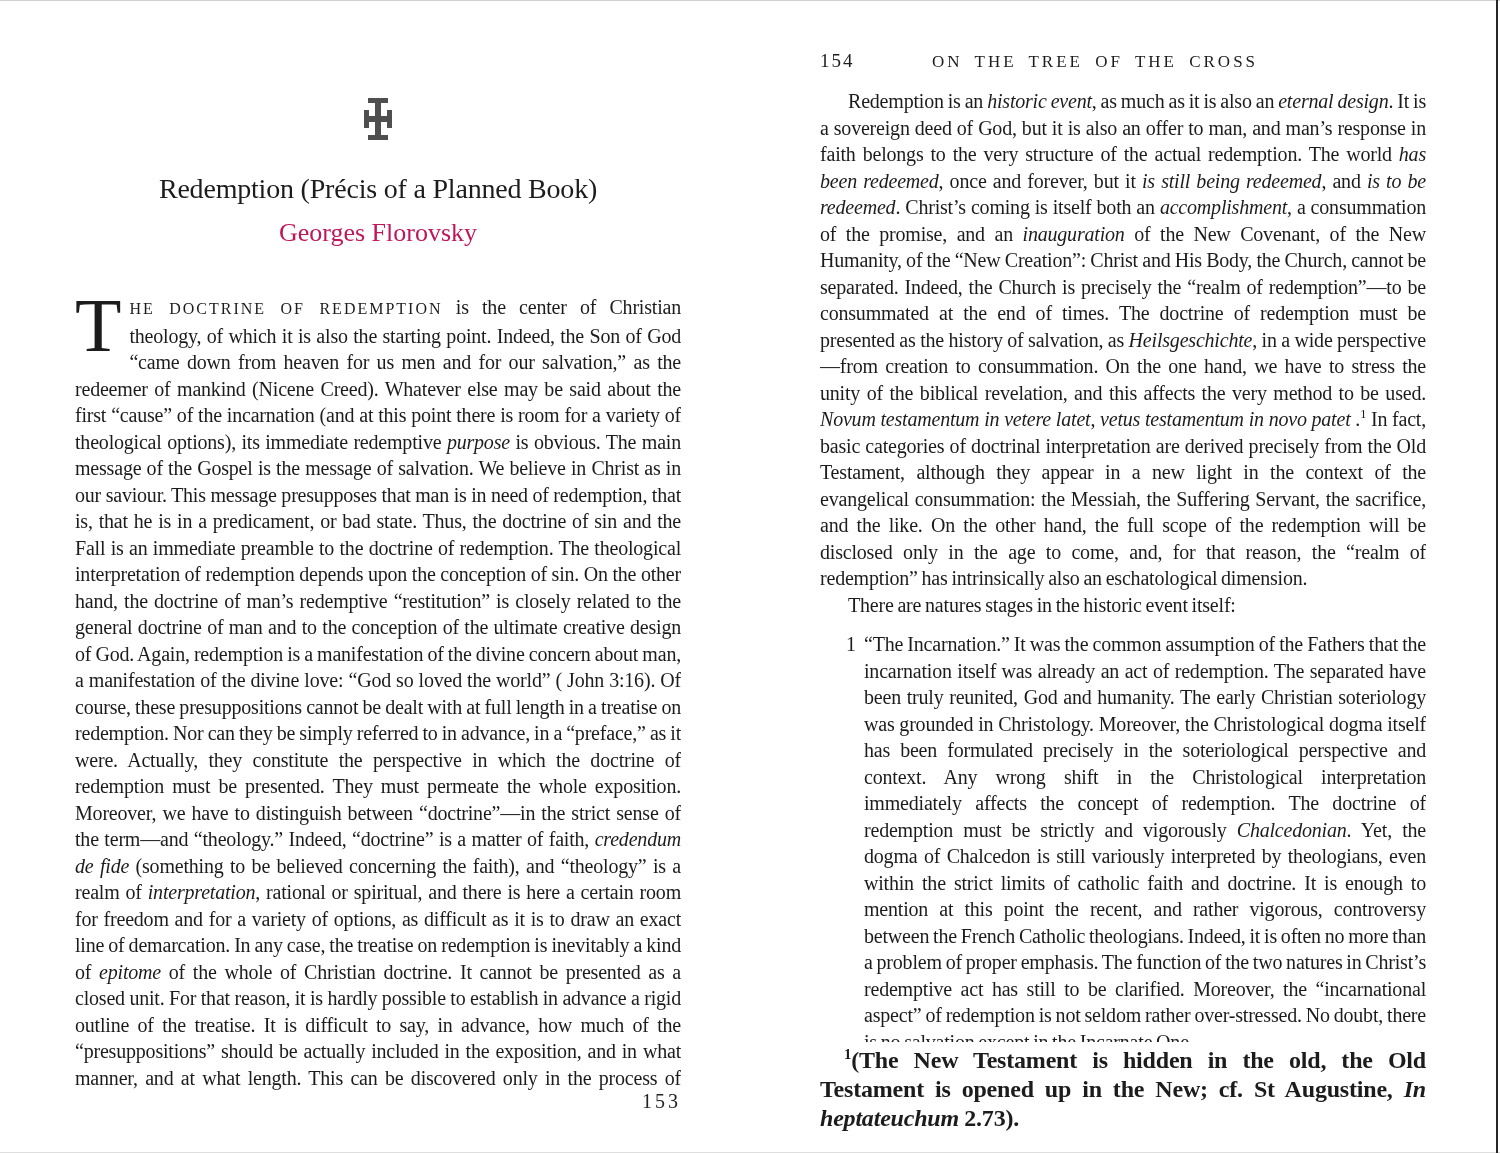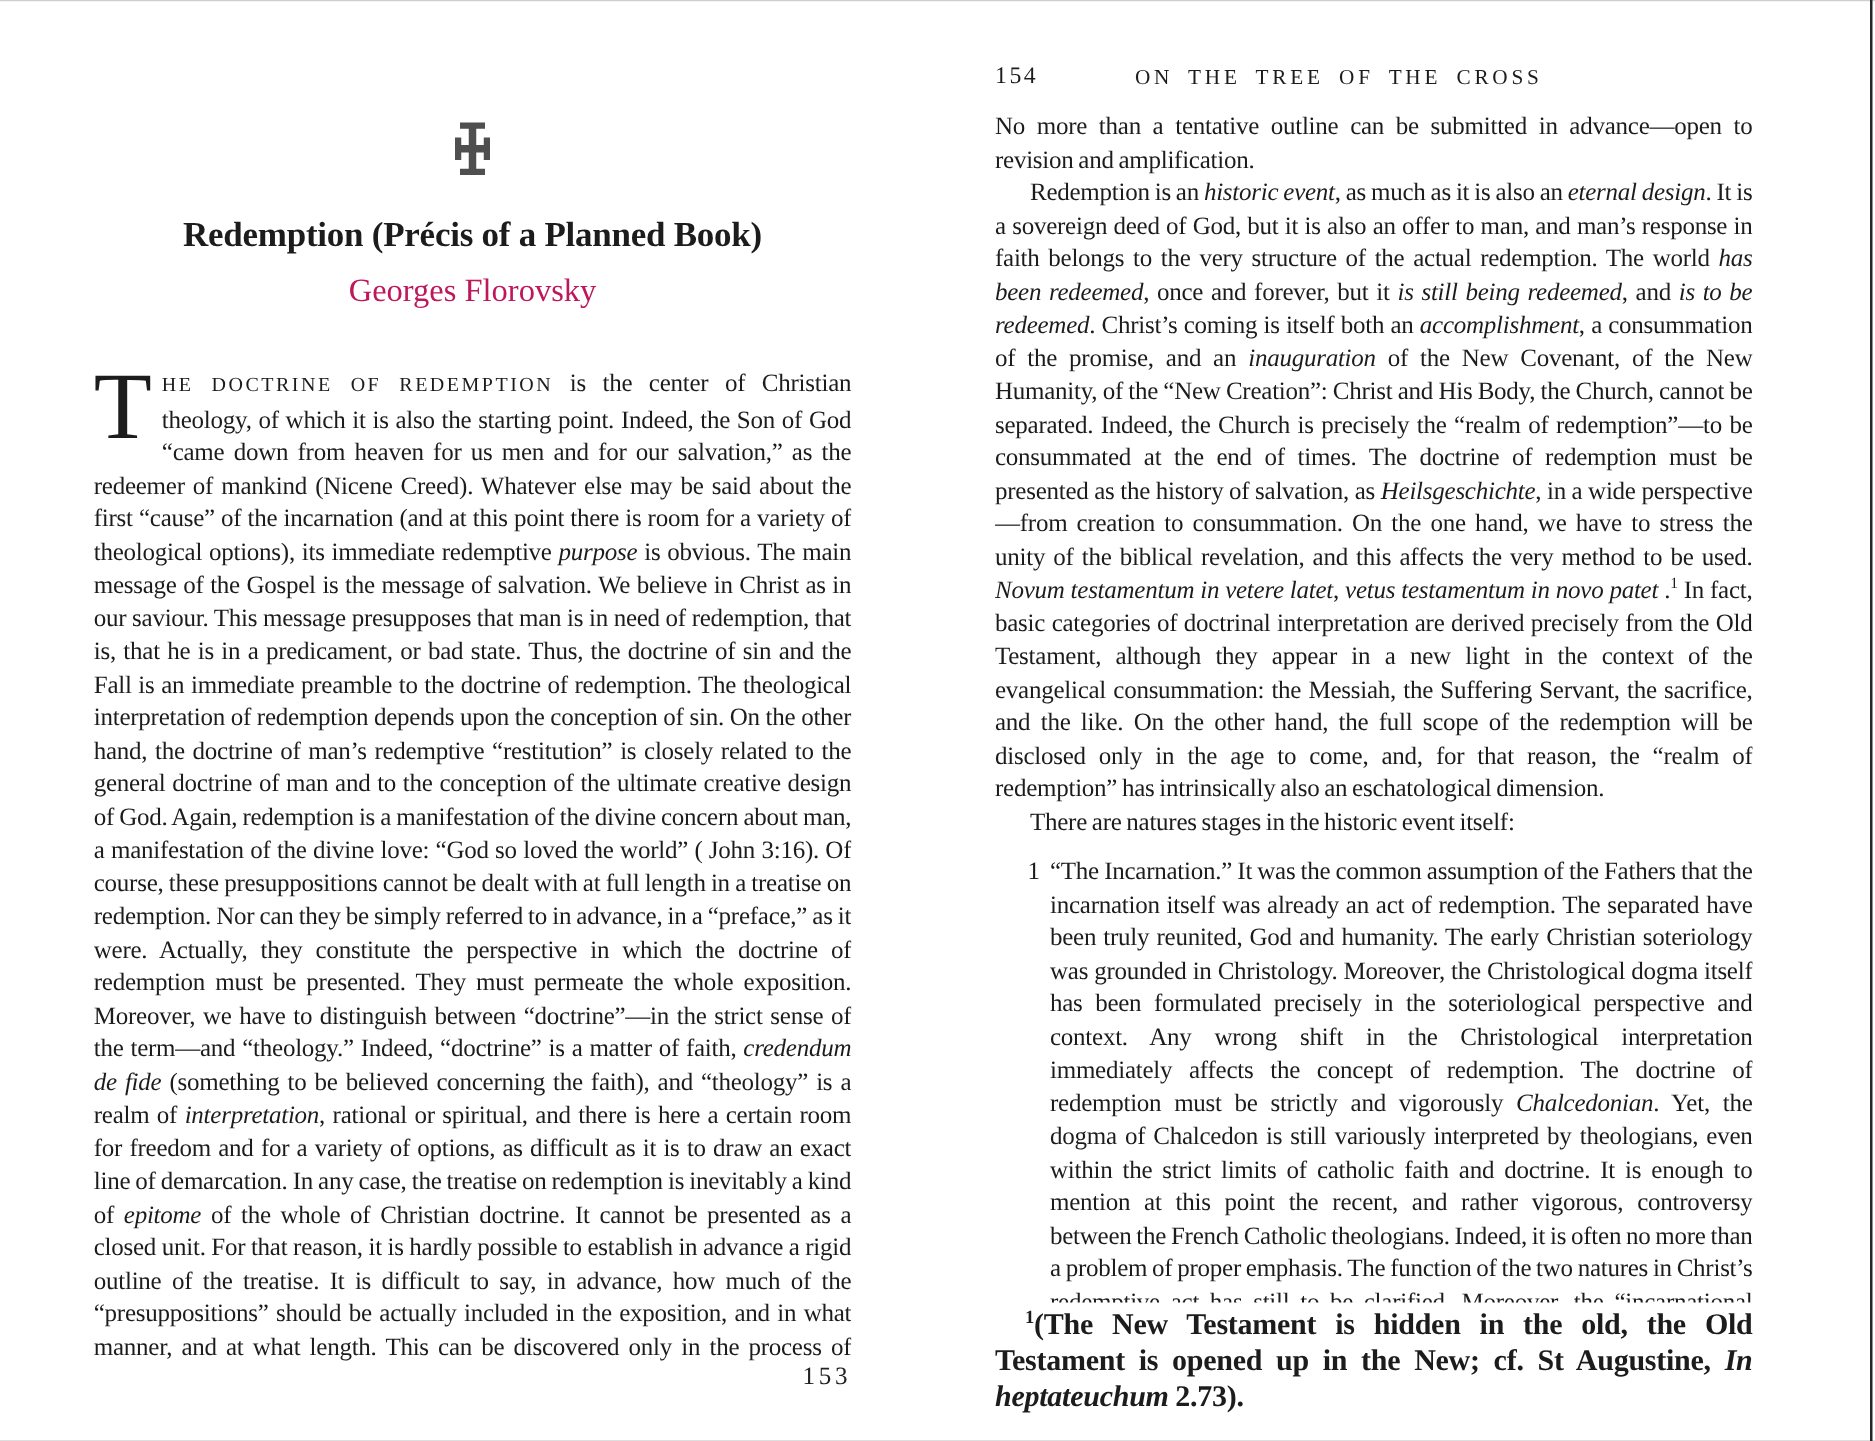--- a/index.html
+++ b/index.html
@@ -6,28 +6,28 @@
   .spread {
     position:relative; width:1500px; height:1153px; background:#ffffff;
     font-family:"Liberation Serif","DejaVu Serif",serif;
     color:#1c1c1c; overflow:hidden;
   }
   .edge-top    { position:absolute; left:0; top:0; width:100%; height:1px; background:#cfcfcf; }
   .edge-bottom { position:absolute; left:0; bottom:0; width:100%; height:1px; background:#dedede; }
   .edge-right  { position:absolute; left:1496px; top:0; width:2px; height:100%; background:#262626; }
 
   .page-left  { position:absolute; left:75px;  top:0; width:606px;  height:1153px; }
-  .page-right { position:absolute; left:796px; top:0; width:606px;  height:968px; }
+  .page-right { position:absolute; left:820px; top:0; width:606px;  height:968px; }
 
   
   .ornament-wrap { margin-top:96px; text-align:center; height:48px; }
   .ornament-wrap svg { display:inline-block; }
   .chapter-title {
     margin-top:26px; text-align:center;
-    font-size:28px; line-height:38px; letter-spacing:-0.2px; font-weight:bold;
+    font-size:28px; line-height:38px; letter-spacing:-0.2px; font-weight:normal;
   }
   .chapter-author {
     margin-top:8px; text-align:center;
     font-size:26px; line-height:34px; color:#be185d;
   }
   .body-text {
     margin-top:44px; height:802px; overflow:hidden;
     font-size:20px; line-height:26.5px; text-align:justify;
     letter-spacing:-0.2px; word-spacing:-1px;
   }
@@ -92,21 +92,20 @@
     <div class="body-text"><span class="run-dropcap">T</span><span class="run-smallcaps">HE DOCTRINE OF REDEMPTION</span><span class="run-normal"> is the center of Christian theology, of which it is also the starting point. Indeed, the Son of God “came down from heaven for us men and for our salvation,” as the redeemer of mankind (Nicene Creed). Whatever else may be said about the first “cause” of the incarnation (and at this point there is room for a variety of theological options), its immediate redemptive </span><span class="run-italic">purpose</span><span class="run-normal"> is obvious. The main message of the Gospel is the message of salvation. We believe in Christ as in our saviour. This message presupposes that man is in need of redemption, that is, that he is in a predicament, or bad state. Thus, the doctrine of sin and the Fall is an immediate preamble to the doctrine of redemption. The theological interpretation of redemption depends upon the conception of sin. On the other hand, the doctrine of man’s redemptive “restitution” is closely related to the general doctrine of man and to the conception of the ultimate creative design of God. Again, redemption is a manifestation of the divine concern about man, a manifestation of the divine love: “God so loved the world” ( John 3:16). Of course, these presuppositions cannot be dealt with at full length in a treatise on redemption. Nor can they be simply referred to in advance, in a “preface,” as it were. Actually, they constitute the perspective in which the doctrine of redemption must be presented. They must permeate the whole exposition. Moreover, we have to distinguish between “doctrine”—in the strict sense of the term—and “theology.” Indeed, “doctrine” is a matter of faith, </span><span class="run-italic">credendum de fide</span><span class="run-normal"> (something to be believed concerning the faith), and “theology” is a realm of </span><span class="run-italic">interpretation</span><span class="run-normal">, rational or spiritual, and there is here a certain room for freedom and for a variety of options, as difficult as it is to draw an exact line of demarcation. In any case, the treatise on redemption is inevitably a kind of </span><span class="run-italic">epitome</span><span class="run-normal"> of the whole of Christian doctrine. It cannot be presented as a closed unit. For that reason, it is hardly possible to establish in advance a rigid outline of the treatise. It is difficult to say, in advance, how much of the “presuppositions” should be actually included in the exposition, and in what manner, and at what length. This can be discovered only in the process of actual composition. The same should be said of the “implications” of redemption.</span></div>
     <div class="pageno">153</div>
   </div>
 
   <div class="page-right">
     <div class="running-header">
       <span class="folio">154</span>
       <span class="rh-title">ON THE TREE OF THE CROSS</span>
     </div>
     <div class="right-body">
-      <p class="para"><span class="run-normal">No more than a tentative outline can be submitted in advance—open to revision and amplification.</span></p>
       <p class="para indent"><span class="run-normal">Redemption is an </span><span class="run-italic">historic event</span><span class="run-normal">, as much as it is also an </span><span class="run-italic">eternal design</span><span class="run-normal">. It is a sovereign deed of God, but it is also an offer to man, and man’s response in faith belongs to the very structure of the actual redemption. The world </span><span class="run-italic">has been redeemed</span><span class="run-normal">, once and forever, but it </span><span class="run-italic">is still being redeemed</span><span class="run-normal">, and </span><span class="run-italic">is to be redeemed</span><span class="run-normal">. Christ’s coming is itself both an </span><span class="run-italic">accomplishment</span><span class="run-normal">, a consummation of the promise, and an </span><span class="run-italic">inauguration</span><span class="run-normal"> of the New Covenant, of the New Humanity, of the “New Creation”: Christ and His Body, the Church, cannot be separated. Indeed, the Church is precisely the “realm of redemption”—to be consummated at the end of times. The doctrine of redemption must be presented as the history of salvation, as </span><span class="run-italic">Heilsgeschichte</span><span class="run-normal">, in a wide perspective—from creation to consummation. On the one hand, we have to stress the unity of the biblical revelation, and this affects the very method to be used. </span><span class="run-italic">Novum testamentum in vetere latet</span><span class="run-normal">, </span><span class="run-italic">vetus testamentum in novo patet</span><span class="run-normal"> .</span><span class="run-sup">1</span><span class="run-normal"> In fact, basic categories of doctrinal interpretation are derived precisely from the Old Testament, although they appear in a new light in the context of the evangelical consummation: the Messiah, the Suffering Servant, the sacrifice, and the like. On the other hand, the full scope of the redemption will be disclosed only in the age to come, and, for that reason, the “realm of redemption” has intrinsically also an eschatological dimension.</span></p>
       <p class="para indent"><span class="run-normal">There are natures stages in the historic event itself:</span></p>
       <div class="stage-list">
         <div class="list-item">
           <span class="li-num">1</span>
           <span><span class="run-normal">“The Incarnation.” It was the common assumption of the Fathers that the incarnation itself was already an act of redemption. The separated have been truly reunited, God and humanity. The early Christian soteriology was grounded in Christology. Moreover, the Christological dogma itself has been formulated precisely in the soteriological perspective and context. Any wrong shift in the Christological interpretation immediately affects the concept of redemption. The doctrine of redemption must be strictly and vigorously </span><span class="run-italic">Chalcedonian</span><span class="run-normal">. Yet, the dogma of Chalcedon is still variously interpreted by theologians, even within the strict limits of catholic faith and doctrine. It is enough to mention at this point the recent, and rather vigorous, controversy between the French Catholic theologians. Indeed, it is often no more than a problem of proper emphasis. The function of the two natures in Christ’s redemptive act has still to be clarified. Moreover, the “incarnational aspect” of redemption is not seldom rather over-stressed. No doubt, there is no salvation except in the Incarnate One,</span></span>
         </div>
       </div>
     </div>
     <div class="footnote"><span class="run-sup">1</span><span class="run-normal">(The New Testament is hidden in the old, the Old Testament is opened up in the New; cf. St Augustine, </span><span class="run-italic">In heptateuchum</span><span class="run-normal"> 2.73).</span></div>

